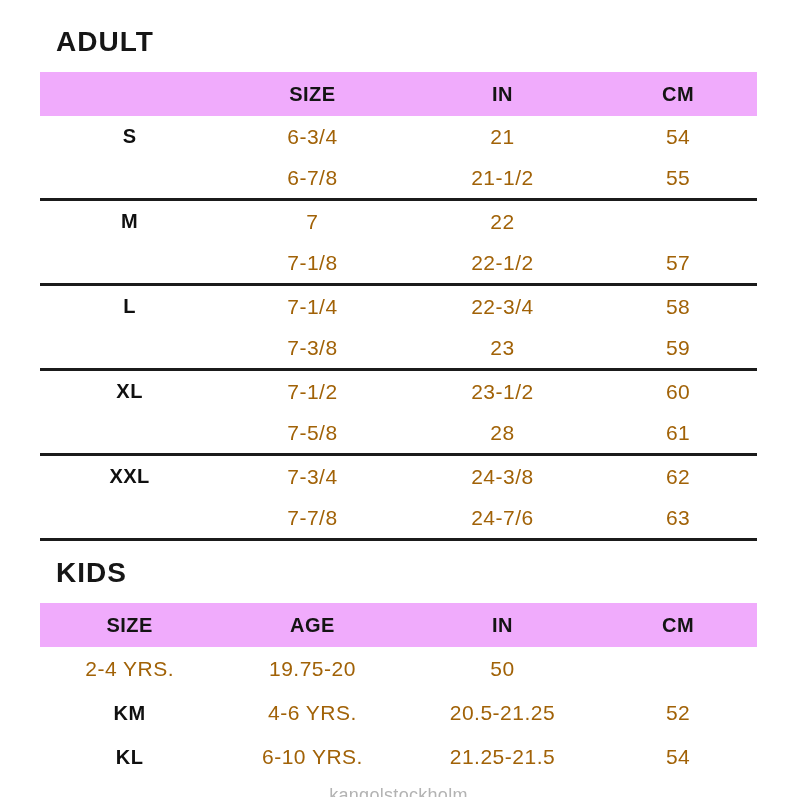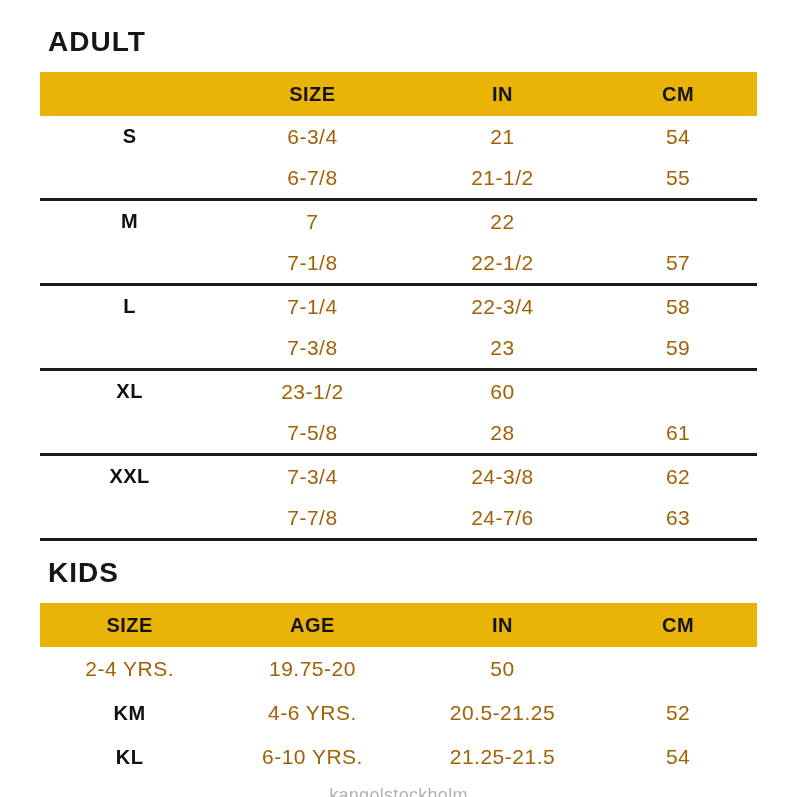--- a/index.html
+++ b/index.html
@@ -6,31 +6,31 @@
   html, body { background: #ffffff; }
   body {
     width: 797px; height: 797px; overflow: hidden;
     font-family: "Liberation Sans", sans-serif;
     color: #1d1d1d;
   }
   .wrap { padding: 24px 40px 0 40px; }
 
   .section-title {
     font-size: 28px; font-weight: 800; letter-spacing: 1px;
-    color: #161616; margin: 2px 0 14px 8px;
+    color: #161616; margin: 2px 0 14px 16px;
   }
 
   .grid-row {
     display: grid;
     grid-template-columns: 25% 26% 27% 22%;
     align-items: center;
   }
 
   .thead {
-    background: #eab308;
+    background: #f0abfc;
     height: 44px;
   }
   .th {
     text-align: center; font-weight: 700; font-size: 20px;
     letter-spacing: 0.5px; color: #141414;
   }
 
   .row { height: 41px; }
   .cell {
     text-align: center; font-size: 21px; font-weight: 400;
@@ -105,20 +105,21 @@
           <div class="cell label"></div>
           <div class="cell">7-3/8</div>
           <div class="cell">23</div>
           <div class="cell">59</div>
         </div>
       </div>
 
       <div class="group">
         <div class="grid-row row">
           <div class="cell label">XL</div>
+          <div class="cell">7-1/2</div>
           <div class="cell">23-1/2</div>
           <div class="cell">60</div>
         </div>
         <div class="grid-row row">
           <div class="cell label"></div>
           <div class="cell">7-5/8</div>
           <div class="cell">28</div>
           <div class="cell">61</div>
         </div>
       </div>

